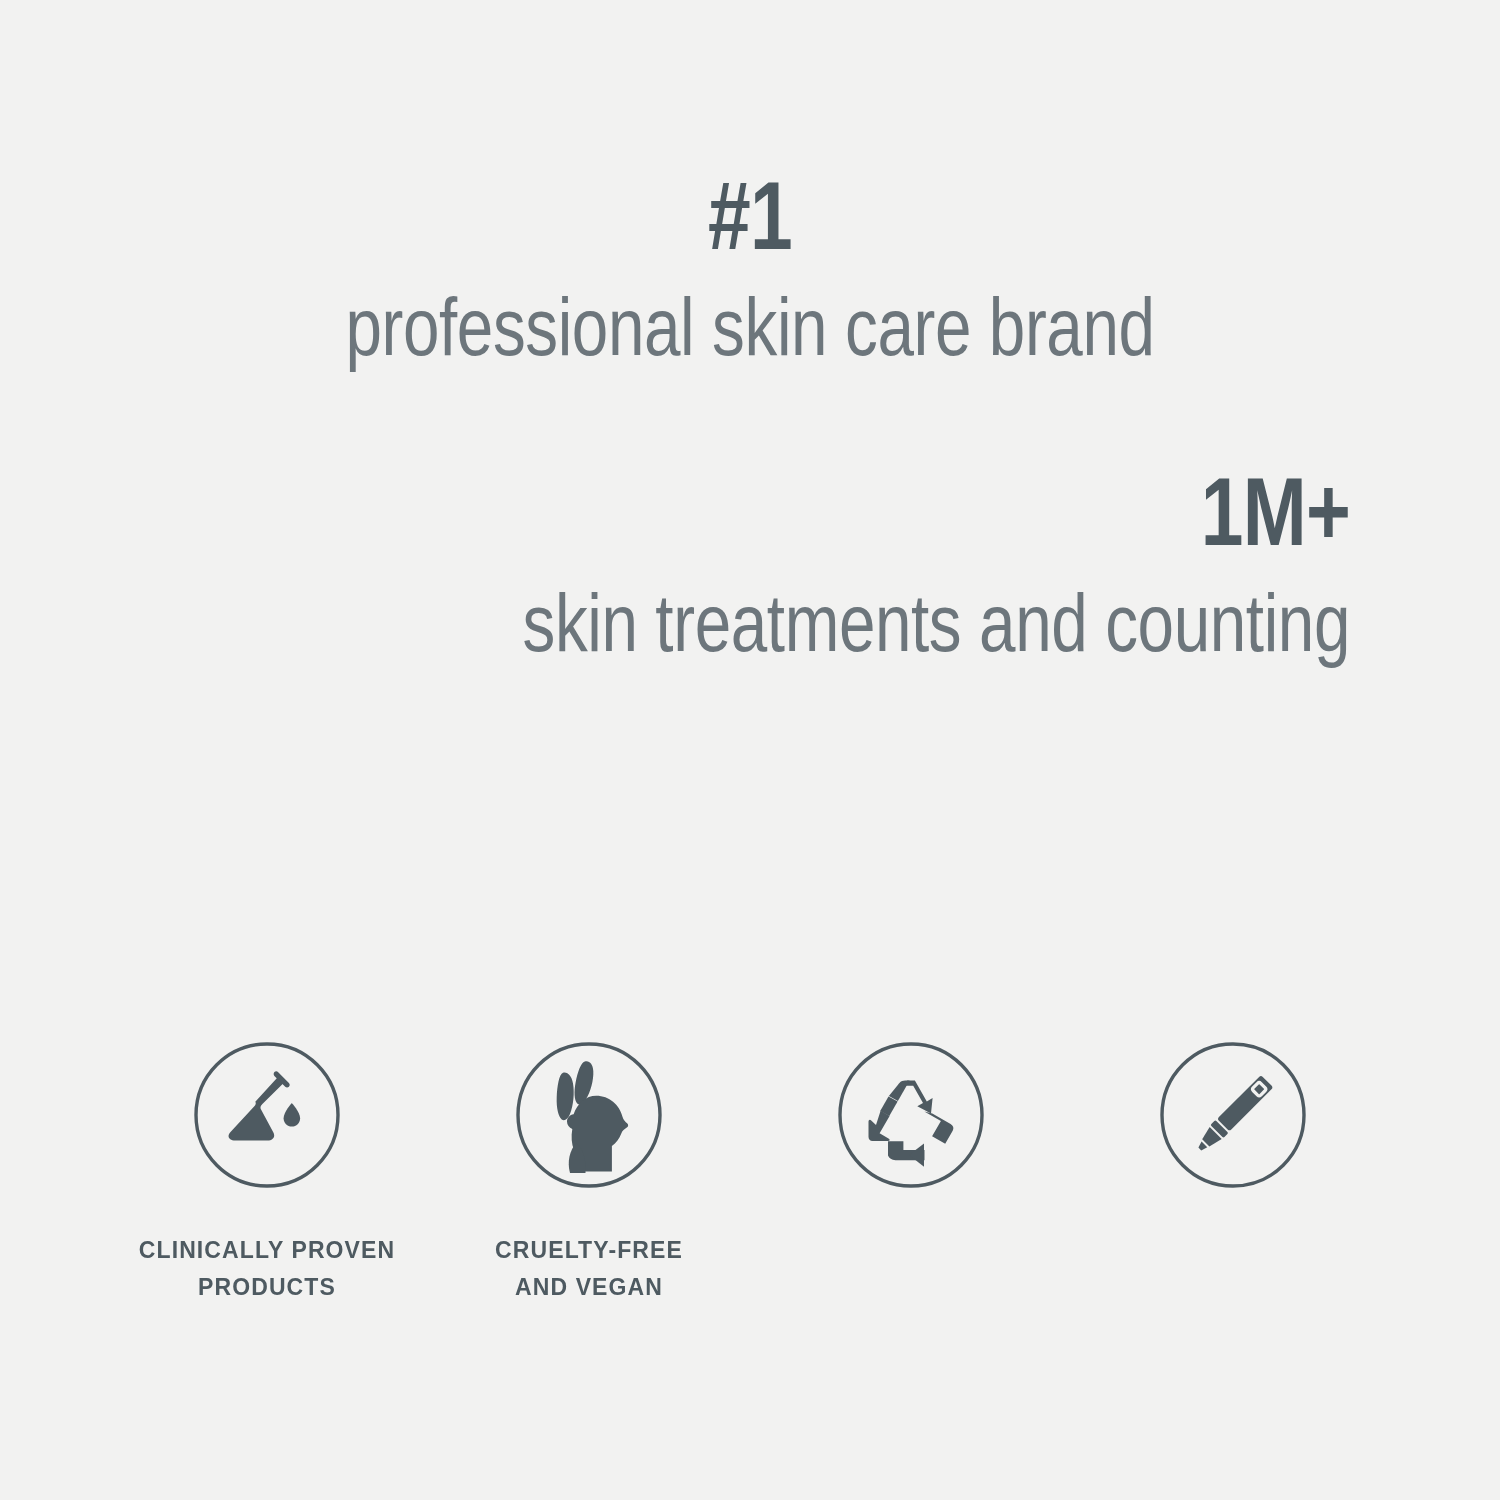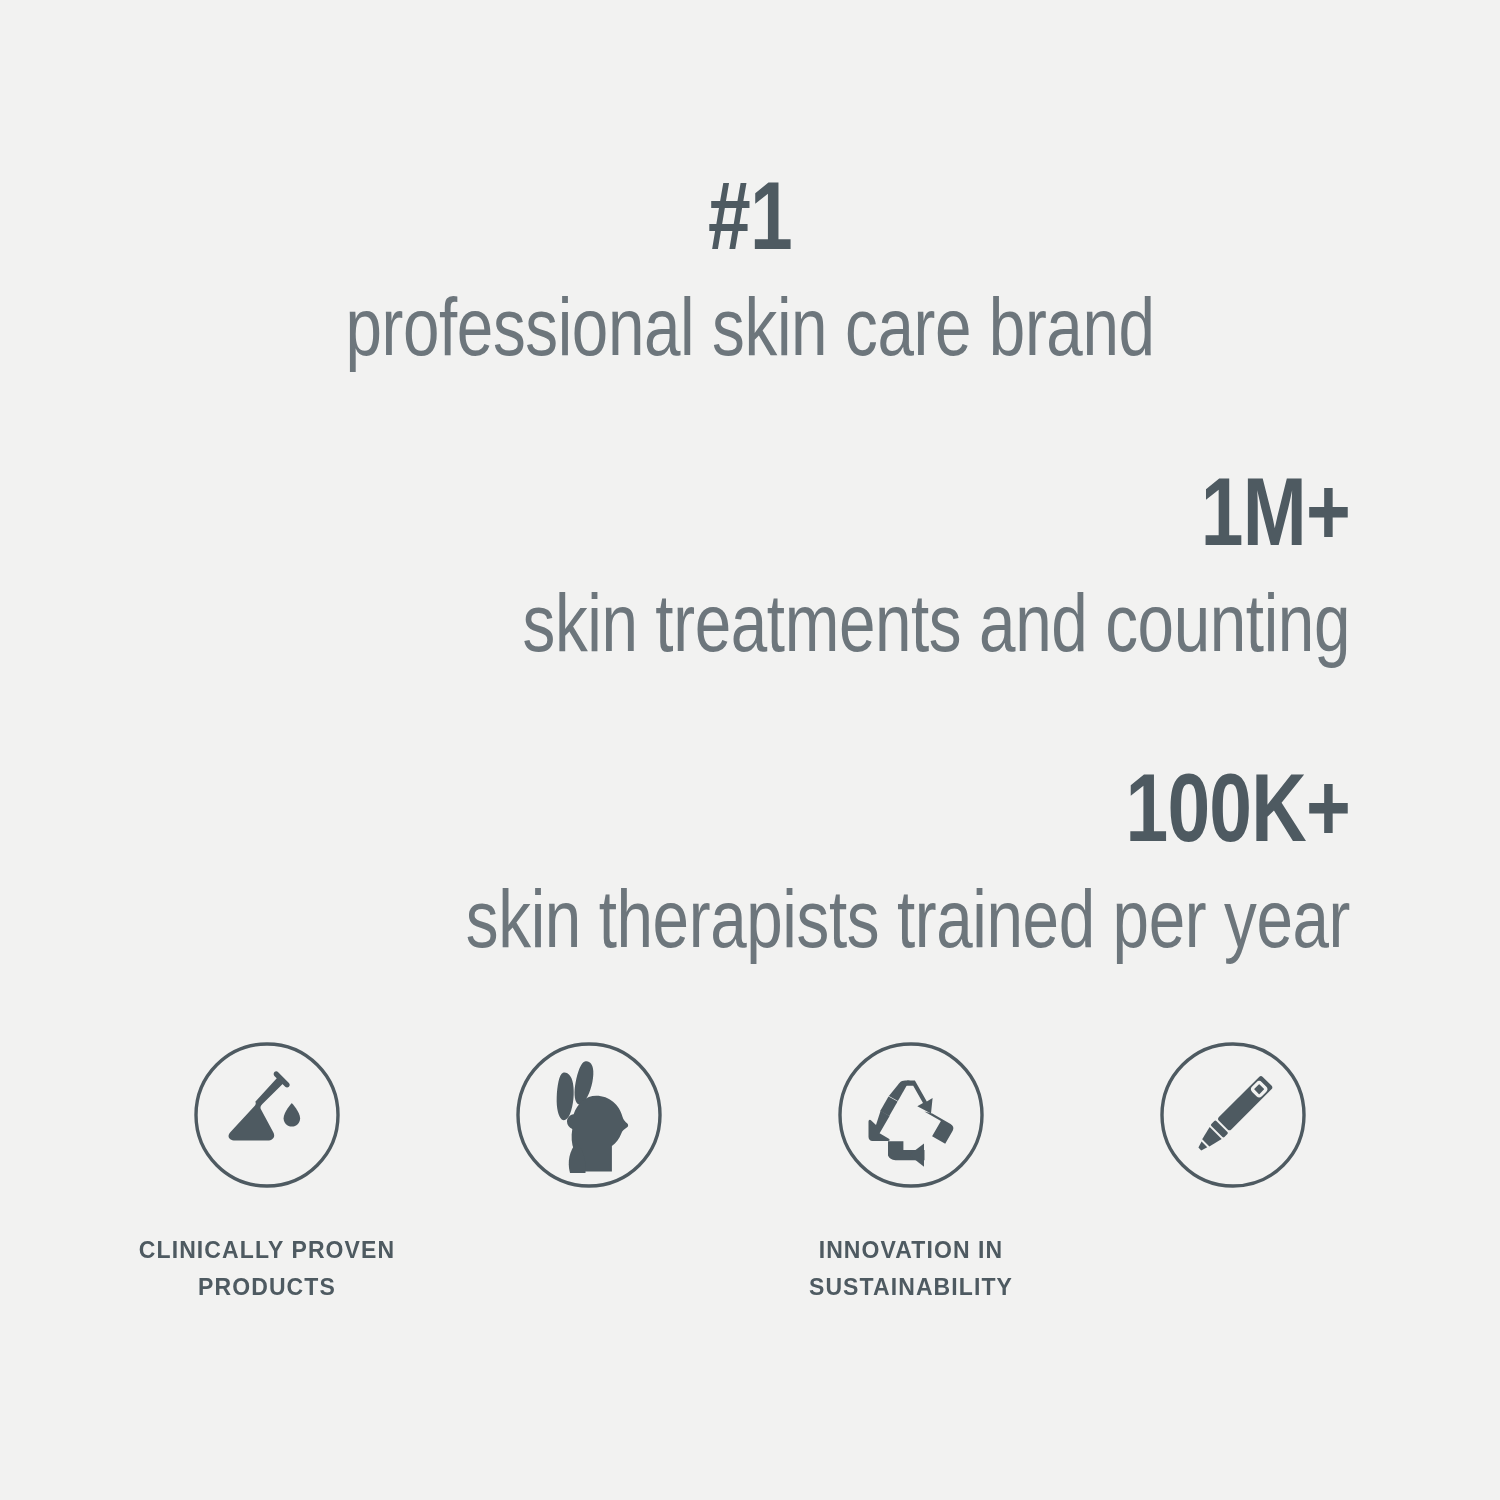--- a/index.html
+++ b/index.html
@@ -111,24 +111,20 @@
     <div class="stat-block">
       <span class="stat-value">#1</span>
       <span class="stat-label">professional skin care brand</span>
     </div>
 
     <div class="stat-block">
       <span class="stat-value">1M+</span>
       <span class="stat-label">skin treatments and counting</span>
     </div>
 
-    <div class="stat-block">
-      <span class="stat-value">100K+</span>
-      <span class="stat-label">skin therapists trained per year</span>
-    </div>
 
   </div>
 
   <div class="badges">
 
     <div class="badge">
       <svg class="badge-circle" viewBox="0 0 150 150">
         <circle cx="75" cy="75" r="71" fill="none" stroke="#4e5a61" stroke-width="3.4"></circle>
         <g fill="#4e5a61">
           <path d="M86.6 36.3 L92.4 42.3 L70.4 64.0 C68.6 65.8 68.0 67.6 68.9 69.3
@@ -178,20 +174,22 @@
                    L97.9 131.5 L60.0 131.5 L60.0 110.0
                    C57.5 104.0 57.0 96.5 58.3 89.0
                    C55.2 87.5 53.0 85.0 53.0 81.5
                    C53.0 77.6 55.9 74.8 59.6 74.2
                    C63.5 63.3 71.8 55.8 82.3 55.8 Z"></path>
 
           <path d="M62.5 103.0 C70.0 110.0 72.0 120.0 71.5 133.0
                    L56.0 133.0 C53.0 122.0 55.5 110.0 62.5 103.0 Z"></path>
         </g>
       </svg>
+      <div class="badge-caption">CRUELTY-FREE
+AND VEGAN</div>
     </div>
 
     <div class="badge">
       <svg class="badge-circle" viewBox="0 0 150 150">
         <circle cx="75" cy="75" r="71" fill="none" stroke="#4e5a61" stroke-width="3.4"></circle>
         <g fill="#4e5a61">
 
           <path d="M71.0 40.5 L78.9 40.5 L90.8 61.5 L96.6 58.1 L95.0 73.6
                    L81.3 66.2 L87.0 62.9 L77.2 45.8 L68.2 45.8 Z"></path>
           <path d="M66.3 40.8 L74.3 40.8 L63.0 60.8 L71.8 65.9 L58.4 73.6
@@ -213,22 +211,20 @@
                    L88.5 120.2 L59.5 120.2 C55.5 120.2 53.3 118.4 52.0 115.6 Z"></path>
 
           <path d="M88.0 103.5 L88.0 126.8 L73.0 115.0 Z"></path>
 
           <path d="M95.2 73.8 L114.2 84.8 C117.0 86.4 117.6 88.9 116.2 91.2
                    L108.8 104.0 L95.8 96.5 L105.4 79.8 L95.0 73.8 Z" opacity="0"></path>
           <path d="M96.3 73.4 L114.6 84.0 C117.4 85.6 118.1 88.3 116.7 90.7
                    L109.2 103.7 L96.1 96.2 L104.9 81.0 L88.3 71.4 Z"></path>
         </g>
       </svg>
-      <div class="badge-caption">INNOVATION IN
-SUSTAINABILITY</div>
     </div>
 
     <div class="badge">
       <svg class="badge-circle" viewBox="0 0 150 150">
         <circle cx="75" cy="75" r="71" fill="none" stroke="#4e5a61" stroke-width="3.4"></circle>
         <g transform="rotate(45 75 75)" fill="#4e5a61">
 
           <rect x="66.5" y="27.0" width="17.5" height="62.0" rx="2.6"></rect>
 
           <rect x="66.0" y="91.0" width="18.5" height="7.0" rx="1.4"></rect>

